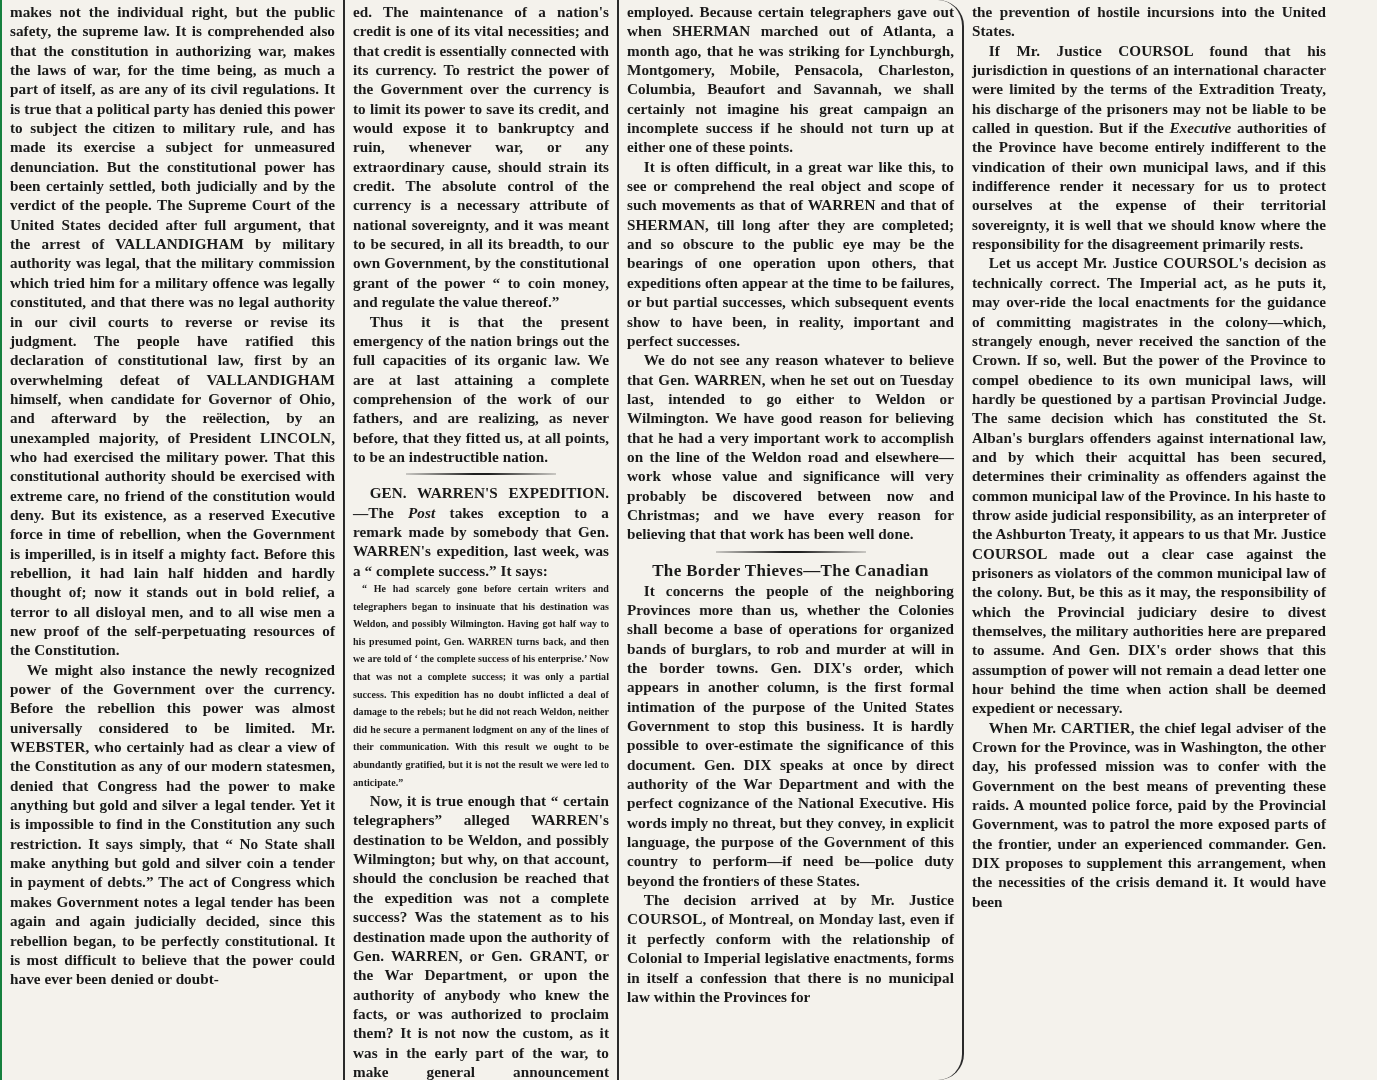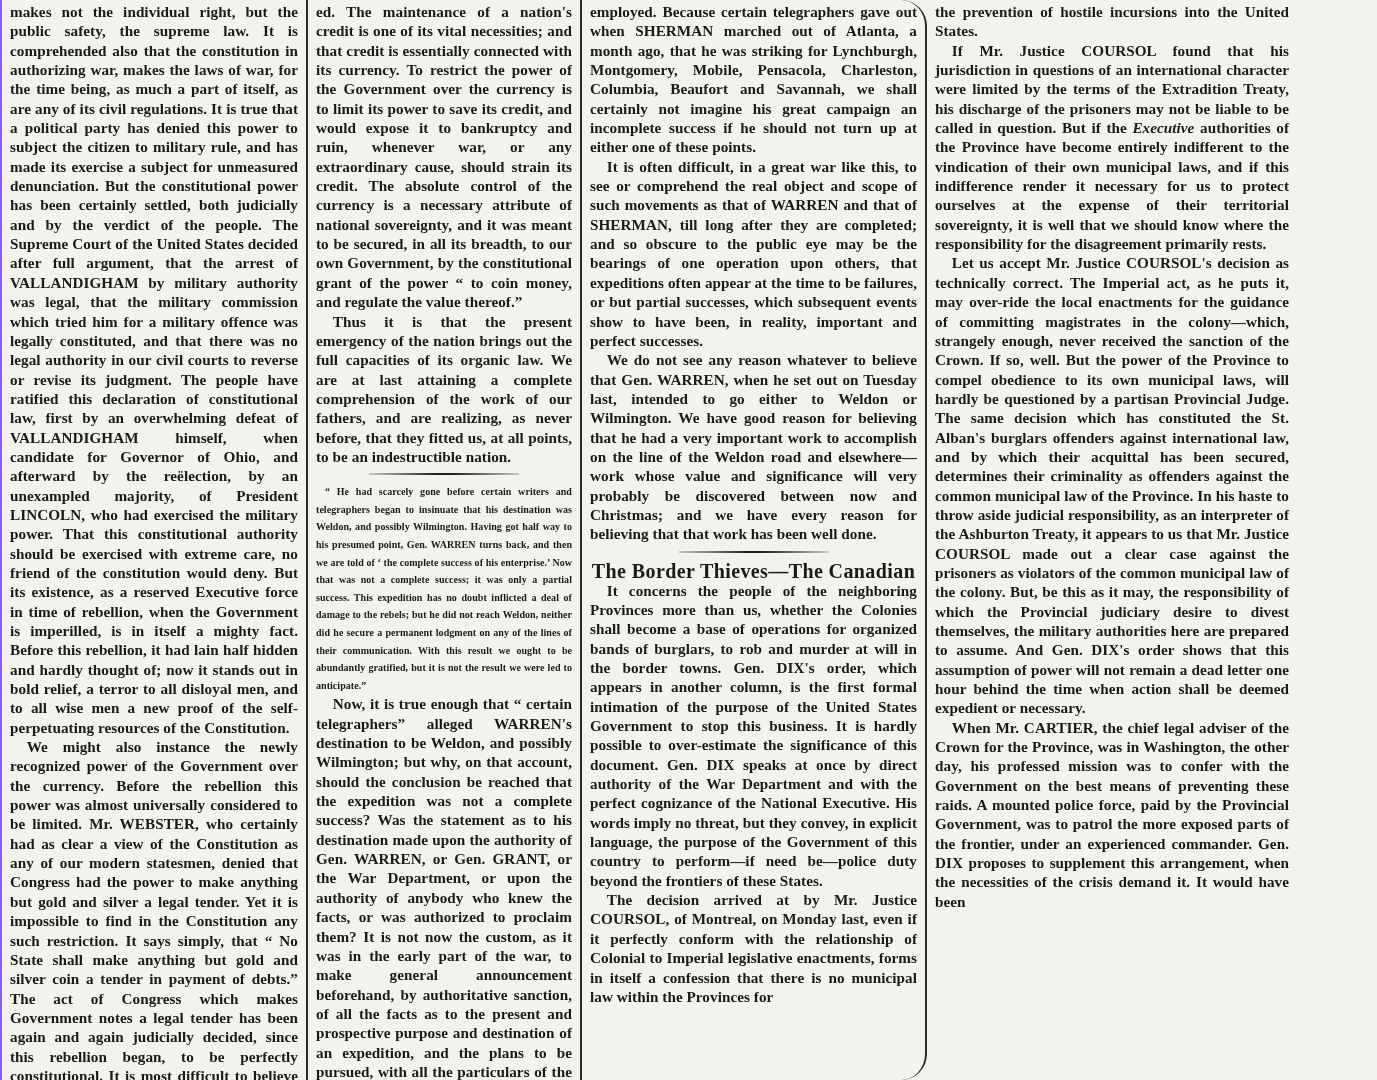--- a/index.html
+++ b/index.html
@@ -18,51 +18,52 @@
     height: 1080px; overflow: hidden;
     padding: 2px 8px 0 8px;
     border-right: 2px solid #2a2a2a;
     font-size: 15.2px;
     line-height: 19.35px;
     text-align: justify;
     font-weight: bold;
     letter-spacing: 0.05px;
   }
   .col:last-child { border-right: none; }
-  .c1 { width: 308px; border-left: 2px solid #8b5cf6; }
+  .c1 { width: 345px; border-left: 2px solid #15803d; }
   .c2 { width: 274px; }
   .c3 { width: 345px; border-radius: 26px; }
   .c4 { width: 370px; }
   p { margin: 0; }
   p.ind { text-indent: 1.1em; }
   .sc { font-variant: small-caps; }
   .quote { font-size: 10px; line-height: 17.6px; text-indent: 0.9em; }
   .rule {
     width: 150px; height: 2px; margin: 7px auto 8px auto;
     background: linear-gradient(90deg, rgba(30,30,30,0.2), #1e1e1e 45%, #1e1e1e 55%, rgba(30,30,30,0.2));
   }
   .headline {
-    text-align: center; font-weight: 900; font-size: 20px;
+    text-align: center; font-weight: 900; font-size: 17px;
     line-height: 20px; letter-spacing: 0.4px;
   }
 </style>
 </head>
 <body>
 
 <div class="page">
 
   <div class="col c1">
     <p>makes not the individual right, but the public safety, the supreme law. It is comprehended also that the constitution in authorizing war, makes the laws of war, for the time being, as much a part of itself, as are any of its civil regulations. It is true that a political party has denied this power to subject the citizen to military rule, and has made its exercise a subject for unmeasured denunciation. But the constitutional power has been certainly settled, both judicially and by the verdict of the people. The Supreme Court of the United States decided after full argument, that the arrest of VALLANDIGHAM by military authority was legal, that the military commission which tried him for a military offence was legally constituted, and that there was no legal authority in our civil courts to reverse or revise its judgment. The people have ratified this declaration of constitutional law, first by an overwhelming defeat of VALLANDIGHAM himself, when candidate for Governor of Ohio, and afterward by the reëlection, by an unexampled majority, of President LINCOLN, who had exercised the military power. That this constitutional authority should be exercised with extreme care, no friend of the constitution would deny. But its existence, as a reserved Executive force in time of rebellion, when the Government is imperilled, is in itself a mighty fact. Before this rebellion, it had lain half hidden and hardly thought of; now it stands out in bold relief, a terror to all disloyal men, and to all wise men a new proof of the self-perpetuating resources of the Constitution.</p>
     <p class="ind">We might also instance the newly recognized power of the Government over the currency. Before the rebellion this power was almost universally considered to be limited. Mr. WEBSTER, who certainly had as clear a view of the Constitution as any of our modern statesmen, denied that Congress had the power to make anything but gold and silver a legal tender. Yet it is impossible to find in the Constitution any such restriction. It says simply, that “ No State shall make anything but gold and silver coin a tender in payment of debts.” The act of Congress which makes Government notes a legal tender has been again and again judicially decided, since this rebellion began, to be perfectly constitutional. It is most difficult to believe that the power could have ever been denied or doubt-</p>
   </div>
 
   <div class="col c2">
     <p>ed. The maintenance of a nation's credit is one of its vital necessities; and that credit is essentially connected with its currency. To restrict the power of the Government over the currency is to limit its power to save its credit, and would expose it to bankruptcy and ruin, whenever war, or any extraordinary cause, should strain its credit. The absolute control of the currency is a necessary attribute of national sovereignty, and it was meant to be secured, in all its breadth, to our own Government, by the constitutional grant of the power “ to coin money, and regulate the value thereof.”</p>
     <p class="ind">Thus it is that the present emergency of the nation brings out the full capacities of its organic law. We are at last attaining a complete comprehension of the work of our fathers, and are realizing, as never before, that they fitted us, at all points, to be an indestructible nation.</p>
     <div class="rule"></div>
+    <p class="ind"><span class="sc">GEN. WARREN'S EXPEDITION.</span><span>—The </span><i>Post</i><span> takes exception to a remark made by somebody that Gen. WARREN's expedition, last week, was a “ complete success.” It says:</span></p>
     <p class="quote">“ He had scarcely gone before certain writers and telegraphers began to insinuate that his destination was Weldon, and possibly Wilmington. Having got half way to his presumed point, Gen. WARREN turns back, and then we are told of ‘ the complete success of his enterprise.’ Now that was not a complete success; it was only a partial success. This expedition has no doubt inflicted a deal of damage to the rebels; but he did not reach Weldon, neither did he secure a permanent lodgment on any of the lines of their communication. With this result we ought to be abundantly gratified, but it is not the result we were led to anticipate.”</p>
     <p class="ind">Now, it is true enough that “ certain telegraphers” alleged WARREN's destination to be Weldon, and possibly Wilmington; but why, on that account, should the conclusion be reached that the expedition was not a complete success? Was the statement as to his destination made upon the authority of Gen. WARREN, or Gen. GRANT, or the War Department, or upon the authority of anybody who knew the facts, or was authorized to proclaim them? It is not now the custom, as it was in the early part of the war, to make general announcement beforehand, by authoritative sanction, of all the facts as to the present and prospective purpose and destination of an expedition, and the plans to be pursued, with all the particulars of the magnitude and composition of the force to be</p>
   </div>
 
   <div class="col c3">
     <p>employed. Because certain telegraphers gave out when SHERMAN marched out of Atlanta, a month ago, that he was striking for Lynchburgh, Montgomery, Mobile, Pensacola, Charleston, Columbia, Beaufort and Savannah, we shall certainly not imagine his great campaign an incomplete success if he should not turn up at either one of these points.</p>
     <p class="ind">It is often difficult, in a great war like this, to see or comprehend the real object and scope of such movements as that of WARREN and that of SHERMAN, till long after they are completed; and so obscure to the public eye may be the bearings of one operation upon others, that expeditions often appear at the time to be failures, or but partial successes, which subsequent events show to have been, in reality, important and perfect successes.</p>
     <p class="ind">We do not see any reason whatever to believe that Gen. WARREN, when he set out on Tuesday last, intended to go either to Weldon or Wilmington. We have good reason for believing that he had a very important work to accomplish on the line of the Weldon road and elsewhere—work whose value and significance will very probably be discovered between now and Christmas; and we have every reason for believing that that work has been well done.</p>
     <div class="rule"></div>
     <div class="headline">

